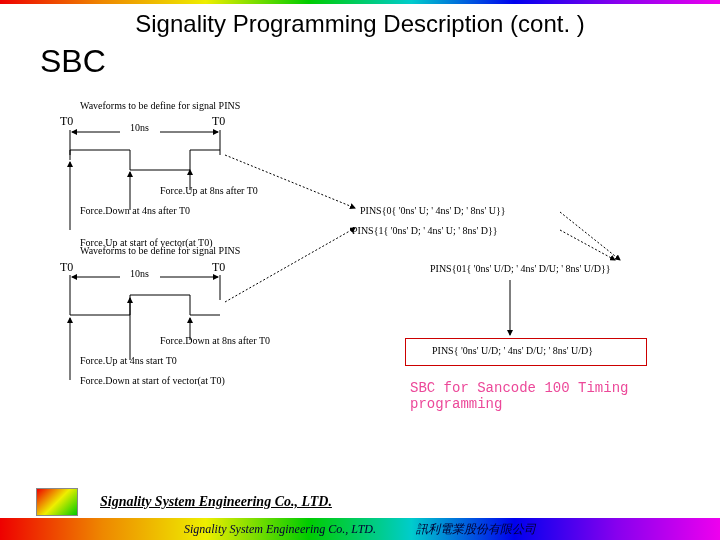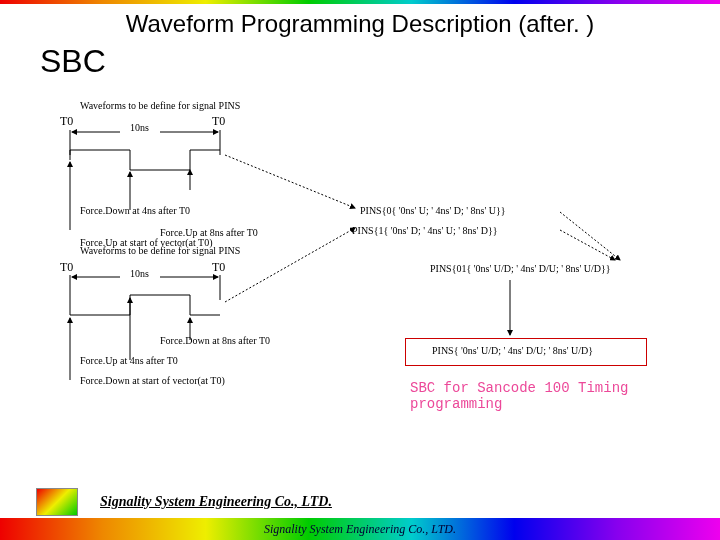--- a/index.html
+++ b/index.html
@@ -79,21 +79,21 @@
     height: 26px;
     background: linear-gradient(135deg, #e00, #ee0 50%, #0c0);
     border: 1px solid #888;
   }
 </style>
 </head>
 <body>
 
 <div class="rainbow-bar rainbow-top"></div>
 
-<div class="slide-title">Waveform Programming Description (after. )</div>
+<div class="slide-title">Signality Programming Description (cont. )</div>
 <div class="section-title">SBC</div>
 
 <div class="diagram-area">
 
   <div class="small-text" style="top:0; left:20px;">Waveforms to be define for signal PINS</div>
   <div class="t0-label" style="top:14px; left:0;">T0</div>
   <div class="t0-label" style="top:14px; left:152px;">T0</div>
   <div class="small-text" style="top:22px; left:70px;">10ns</div>
 
   <svg width="640" height="420">
@@ -128,41 +128,42 @@
 
     <line x1="165" y1="55" x2="295" y2="108" stroke="#000" stroke-dasharray="2,2" marker-end="url(#arr)"></line>
     <line x1="165" y1="202" x2="295" y2="128" stroke="#000" stroke-dasharray="2,2" marker-end="url(#arr)"></line>
 
     <line x1="500" y1="112" x2="560" y2="160" stroke="#000" stroke-dasharray="2,2" marker-end="url(#arr)"></line>
     <line x1="500" y1="130" x2="555" y2="160" stroke="#000" stroke-dasharray="2,2" marker-end="url(#arr)"></line>
 
     <line x1="450" y1="180" x2="450" y2="235" stroke="#000" marker-end="url(#arr)"></line>
   </svg>
 
-  <div class="small-text" style="top:85px; left:100px;margin-top:42px;">Force.Up at 8ns after T0</div>
+  <div class="small-text" style="top:85px; left:100px;">Force.Up at 8ns after T0</div>
   <div class="small-text" style="top:105px; left:20px;">Force.Down at 4ns after T0</div>
   <div class="small-text" style="top:125px; left:20px;margin-top:12px;">Force.Up at start of vector(at T0)</div>
 
   <div class="small-text" style="top:145px; left:20px;">Waveforms to be define for signal PINS</div>
   <div class="t0-label" style="top:160px; left:0;">T0</div>
   <div class="t0-label" style="top:160px; left:152px;">T0</div>
   <div class="small-text" style="top:168px; left:70px;">10ns</div>
 
   <div class="small-text" style="top:235px; left:100px;">Force.Down at 8ns after T0</div>
-  <div class="small-text" style="top:255px; left:20px;">Force.Up at 4ns after T0</div>
+  <div class="small-text" style="top:255px; left:20px;">Force.Up at 4ns start T0</div>
   <div class="small-text" style="top:275px; left:20px;">Force.Down at start of vector(at T0)</div>
 
   <div class="small-text" style="top:105px; left:300px;">PINS{0{ '0ns' U; ' 4ns' D; ' 8ns' U}}</div>
   <div class="small-text" style="top:125px; left:292px;">PINS{1{ '0ns' D; ' 4ns' U; ' 8ns' D}}</div>
   <div class="small-text" style="top:163px; left:370px;">PINS{01{ '0ns' U/D; ' 4ns' D/U; ' 8ns' U/D}}</div>
 
   <div class="red-box" style="top:238px; left:345px; width:240px; height:26px;"></div>
   <div class="small-text" style="top:245px; left:372px;">PINS{ '0ns' U/D; ' 4ns' D/U; ' 8ns' U/D}</div>
 
   <div class="red-text" style="top:280px; left:350px;">SBC for Sancode 100 Timing programming</div>
 </div>
 
 <div class="color-square"></div>
 <div class="footer-company">Signality System Engineering Co., LTD.</div>
 
 <div class="footer-bar">
   <span>Signality System Engineering Co., LTD.</span>
+  <span>訊利電業股份有限公司</span>
 </div>
 
 </body></html>

